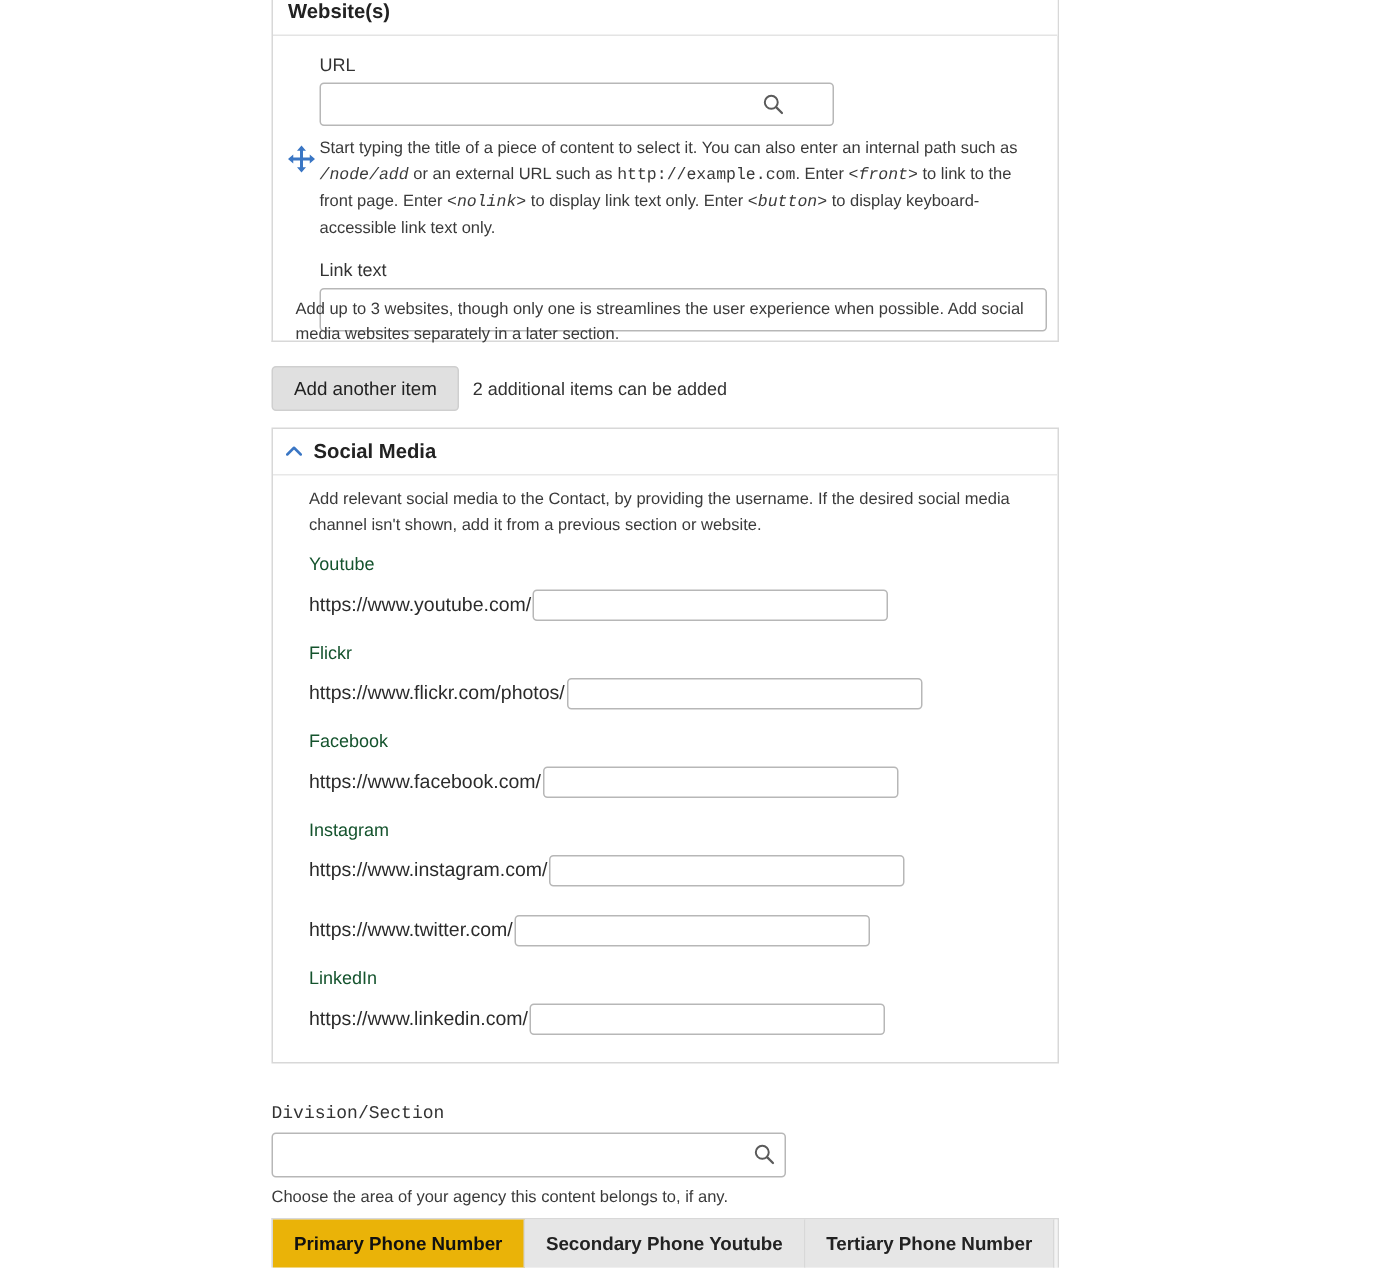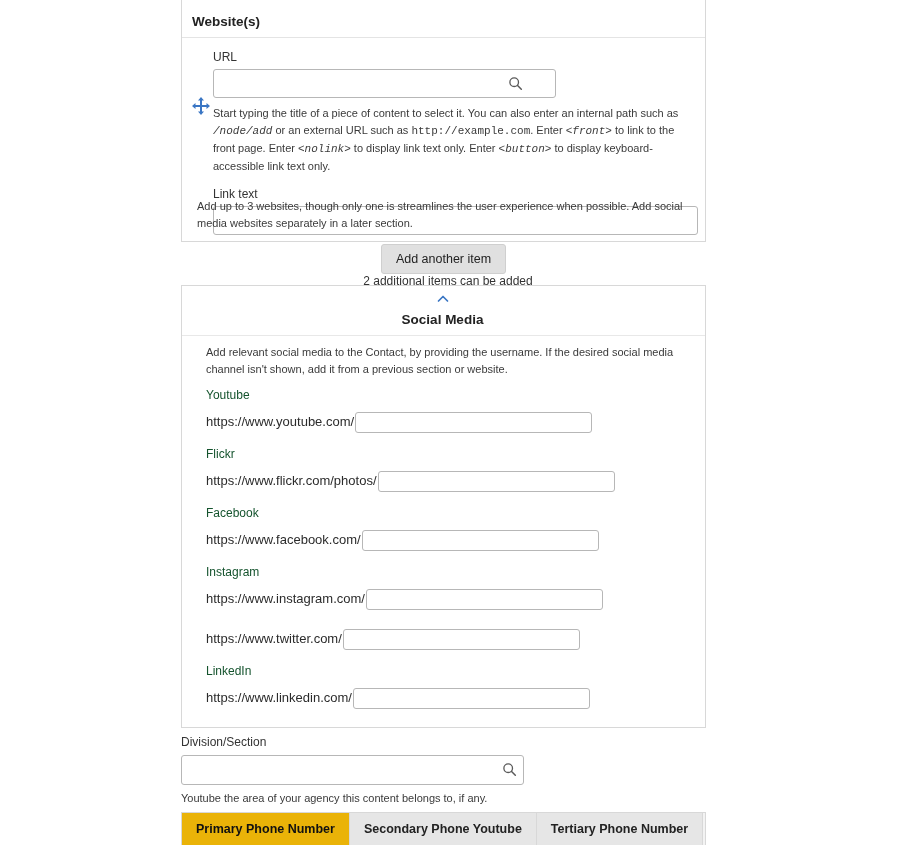--- a/index.html
+++ b/index.html
@@ -31,21 +31,21 @@
     top: 0px;
     width: 525px;
     border: 1px solid #d8d8d8;
     border-top: none;
     background: #fff;
   }
   .panel-title {
     font-size: 13.5px;
     font-weight: bold;
     color: #222;
-    padding: 14px 10px 8px 10px;
+    padding: 0 10px 8px 10px;
     border-bottom: 1px solid #e4e4e4;
     background: #fff;
   }
   .panel-body { padding: 8px 0 6px 0; }
 
   .field-label {
     font-size: 12px;
     color: #333;
     margin: 4px 0 5px 31px;
     font-weight: normal;
@@ -105,21 +105,20 @@
     color: #3a3a3a;
     margin: 8px 12px 0 0;
     padding-left: 16px;
   }
 
   .add-row {
     display: flex;
     align-items: center;
     margin-top: 12px;
     margin-bottom: 4px;
-    flex-direction: column;
   }
   .add-btn {
     background: #e0e0e0;
     border: 1px solid #cfcfcf;
     border-radius: 3px;
     height: 30px;
     min-width: 114px;
     padding: 0 14px;
     font-size: 12.5px;
     color: #222;
@@ -144,21 +143,20 @@
   .collapsible-title {
     display: flex;
     align-items: center;
     gap: 7px;
     padding: 7px 10px 8px 8px;
     font-size: 13.5px;
     font-weight: bold;
     color: #222;
     cursor: pointer;
     border-bottom: 1px solid #e8e8e8;
-    flex-direction: column;
   }
   .caret {
     width: 12px; height: 12px;
     color: #3a76c4;
     display: inline-block;
   }
   .social-desc {
     font-size: 11px;
     line-height: 1.55;
     color: #3a3a3a;
@@ -200,20 +198,21 @@
   .division-block {
     position: absolute;
     left: 181px;
     top: 735px;
     width: 525px;
   }
   .division-label {
     font-size: 12px;
     color: #333;
     margin-bottom: 6px;
+    font-family: Liberation Mono, monospace;
   }
   .division-wrap { position: relative; width: 343px; }
   .division-input {
     width: 343px;
     border: 1px solid #b7b7b7;
     border-radius: 3px;
     height: 30px;
     font-size: 13px;
     font-family: "Liberation Sans", sans-serif;
     padding: 2px 26px 2px 6px;
@@ -367,21 +366,21 @@
     <div class="division-label">Division/Section</div>
     <div class="division-wrap">
       <input class="division-input" type="text" value="" style="">
       <span class="search-glyph" style="right:7px; top:7px;">
         <svg viewBox="0 0 16 16" width="15" height="15" aria-hidden="true">
           <circle cx="6.6" cy="6.6" r="4.6" fill="none" stroke="#5a5a5a" stroke-width="1.4"></circle>
           <line x1="10.2" y1="10.2" x2="14.2" y2="14.2" stroke="#5a5a5a" stroke-width="1.6" stroke-linecap="round"></line>
         </svg>
       </span>
     </div>
-    <div class="division-help">Youtube the area of your agency this content belongs to, if any.</div>
+    <div class="division-help">Choose the area of your agency this content belongs to, if any.</div>
   </div>
 
   <div class="tabs-strip">
     <div class="tab active">Primary Phone Number</div>
     <div class="tab">Secondary Phone Youtube</div>
     <div class="tab">Tertiary Phone Number</div>
     <div class="tabs-filler"></div>
   </div>
 
 </div>

